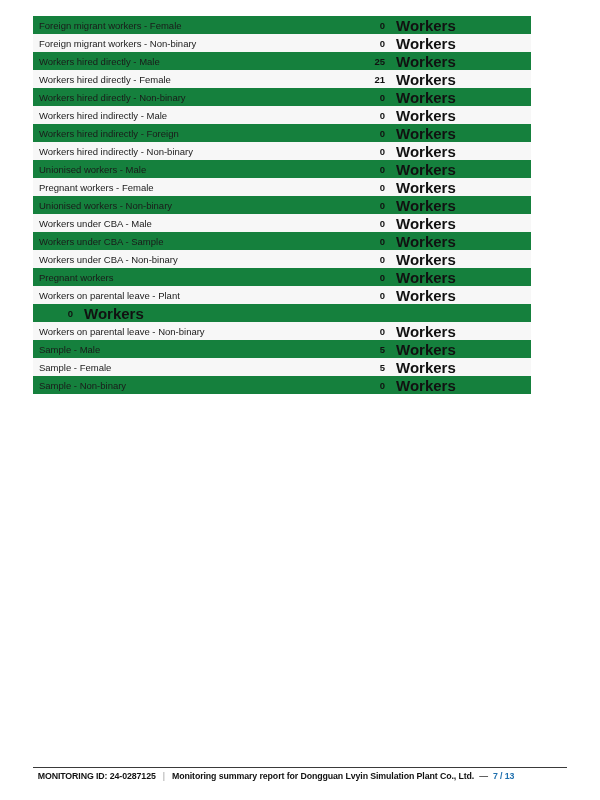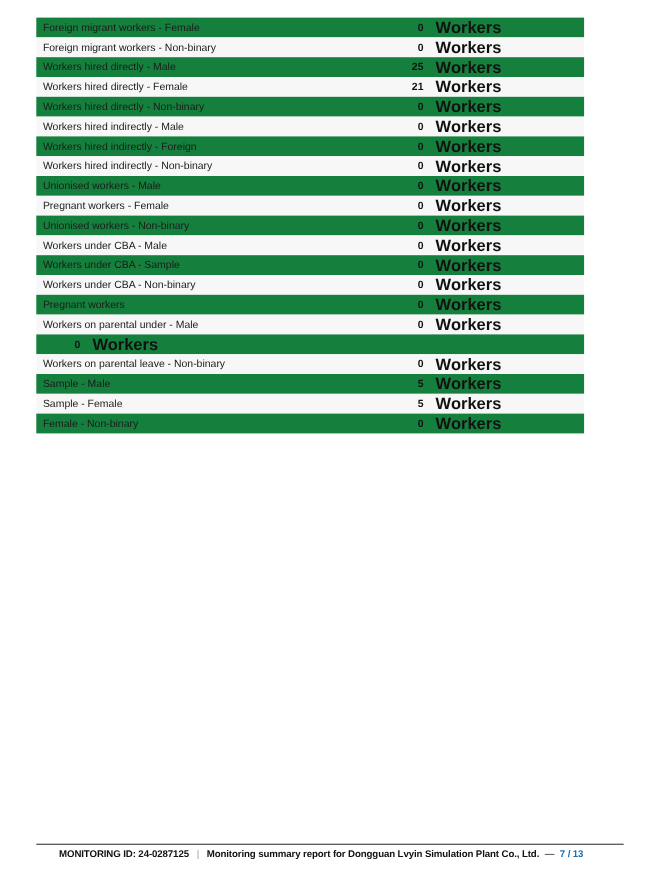--- a/index.html
+++ b/index.html
@@ -64,21 +64,20 @@
     position: absolute;
     top: 771px;
     left: 0;
     width: 552px;
     text-align: center;
     font-size: 8.8px;
     font-weight: 700;
     color: #111111;
     white-space: nowrap;
     letter-spacing: -0.1px;
-    margin-left: 16px;
   }
   .footer .sep {
     color: #9a9a9a;
     font-weight: 400;
     margin: 0 7px;
   }
   .footer .dash {
     color: #555555;
     margin: 0 5px;
   }
@@ -176,21 +175,21 @@
       <span class="row-unit">Workers</span>
     </div>
 
     <div class="row">
       <span class="row-label">Pregnant workers</span>
       <span class="row-value">0</span>
       <span class="row-unit">Workers</span>
     </div>
 
     <div class="row">
-      <span class="row-label">Workers on parental under - Male</span>
+      <span class="row-label">Workers on parental leave - Plant</span>
       <span class="row-value">0</span>
       <span class="row-unit">Workers</span>
     </div>
 
     <div class="row">
       <span class="row-value">0</span>
       <span class="row-unit">Workers</span>
     </div>
 
     <div class="row">
@@ -205,21 +204,21 @@
       <span class="row-unit">Workers</span>
     </div>
 
     <div class="row">
       <span class="row-label">Sample - Female</span>
       <span class="row-value">5</span>
       <span class="row-unit">Workers</span>
     </div>
 
     <div class="row">
-      <span class="row-label">Female - Non-binary</span>
+      <span class="row-label">Sample - Non-binary</span>
       <span class="row-value">0</span>
       <span class="row-unit">Workers</span>
     </div>
   </div>
 
   <div class="footer-rule"></div>
 
   <div class="footer">
     <span>MONITORING ID: 24-0287125</span><span class="sep">|</span><span>Monitoring summary report for Dongguan Lvyin Simulation Plant Co., Ltd.</span><span class="dash">—</span><span class="page-num">7 / 13</span>
   </div>

